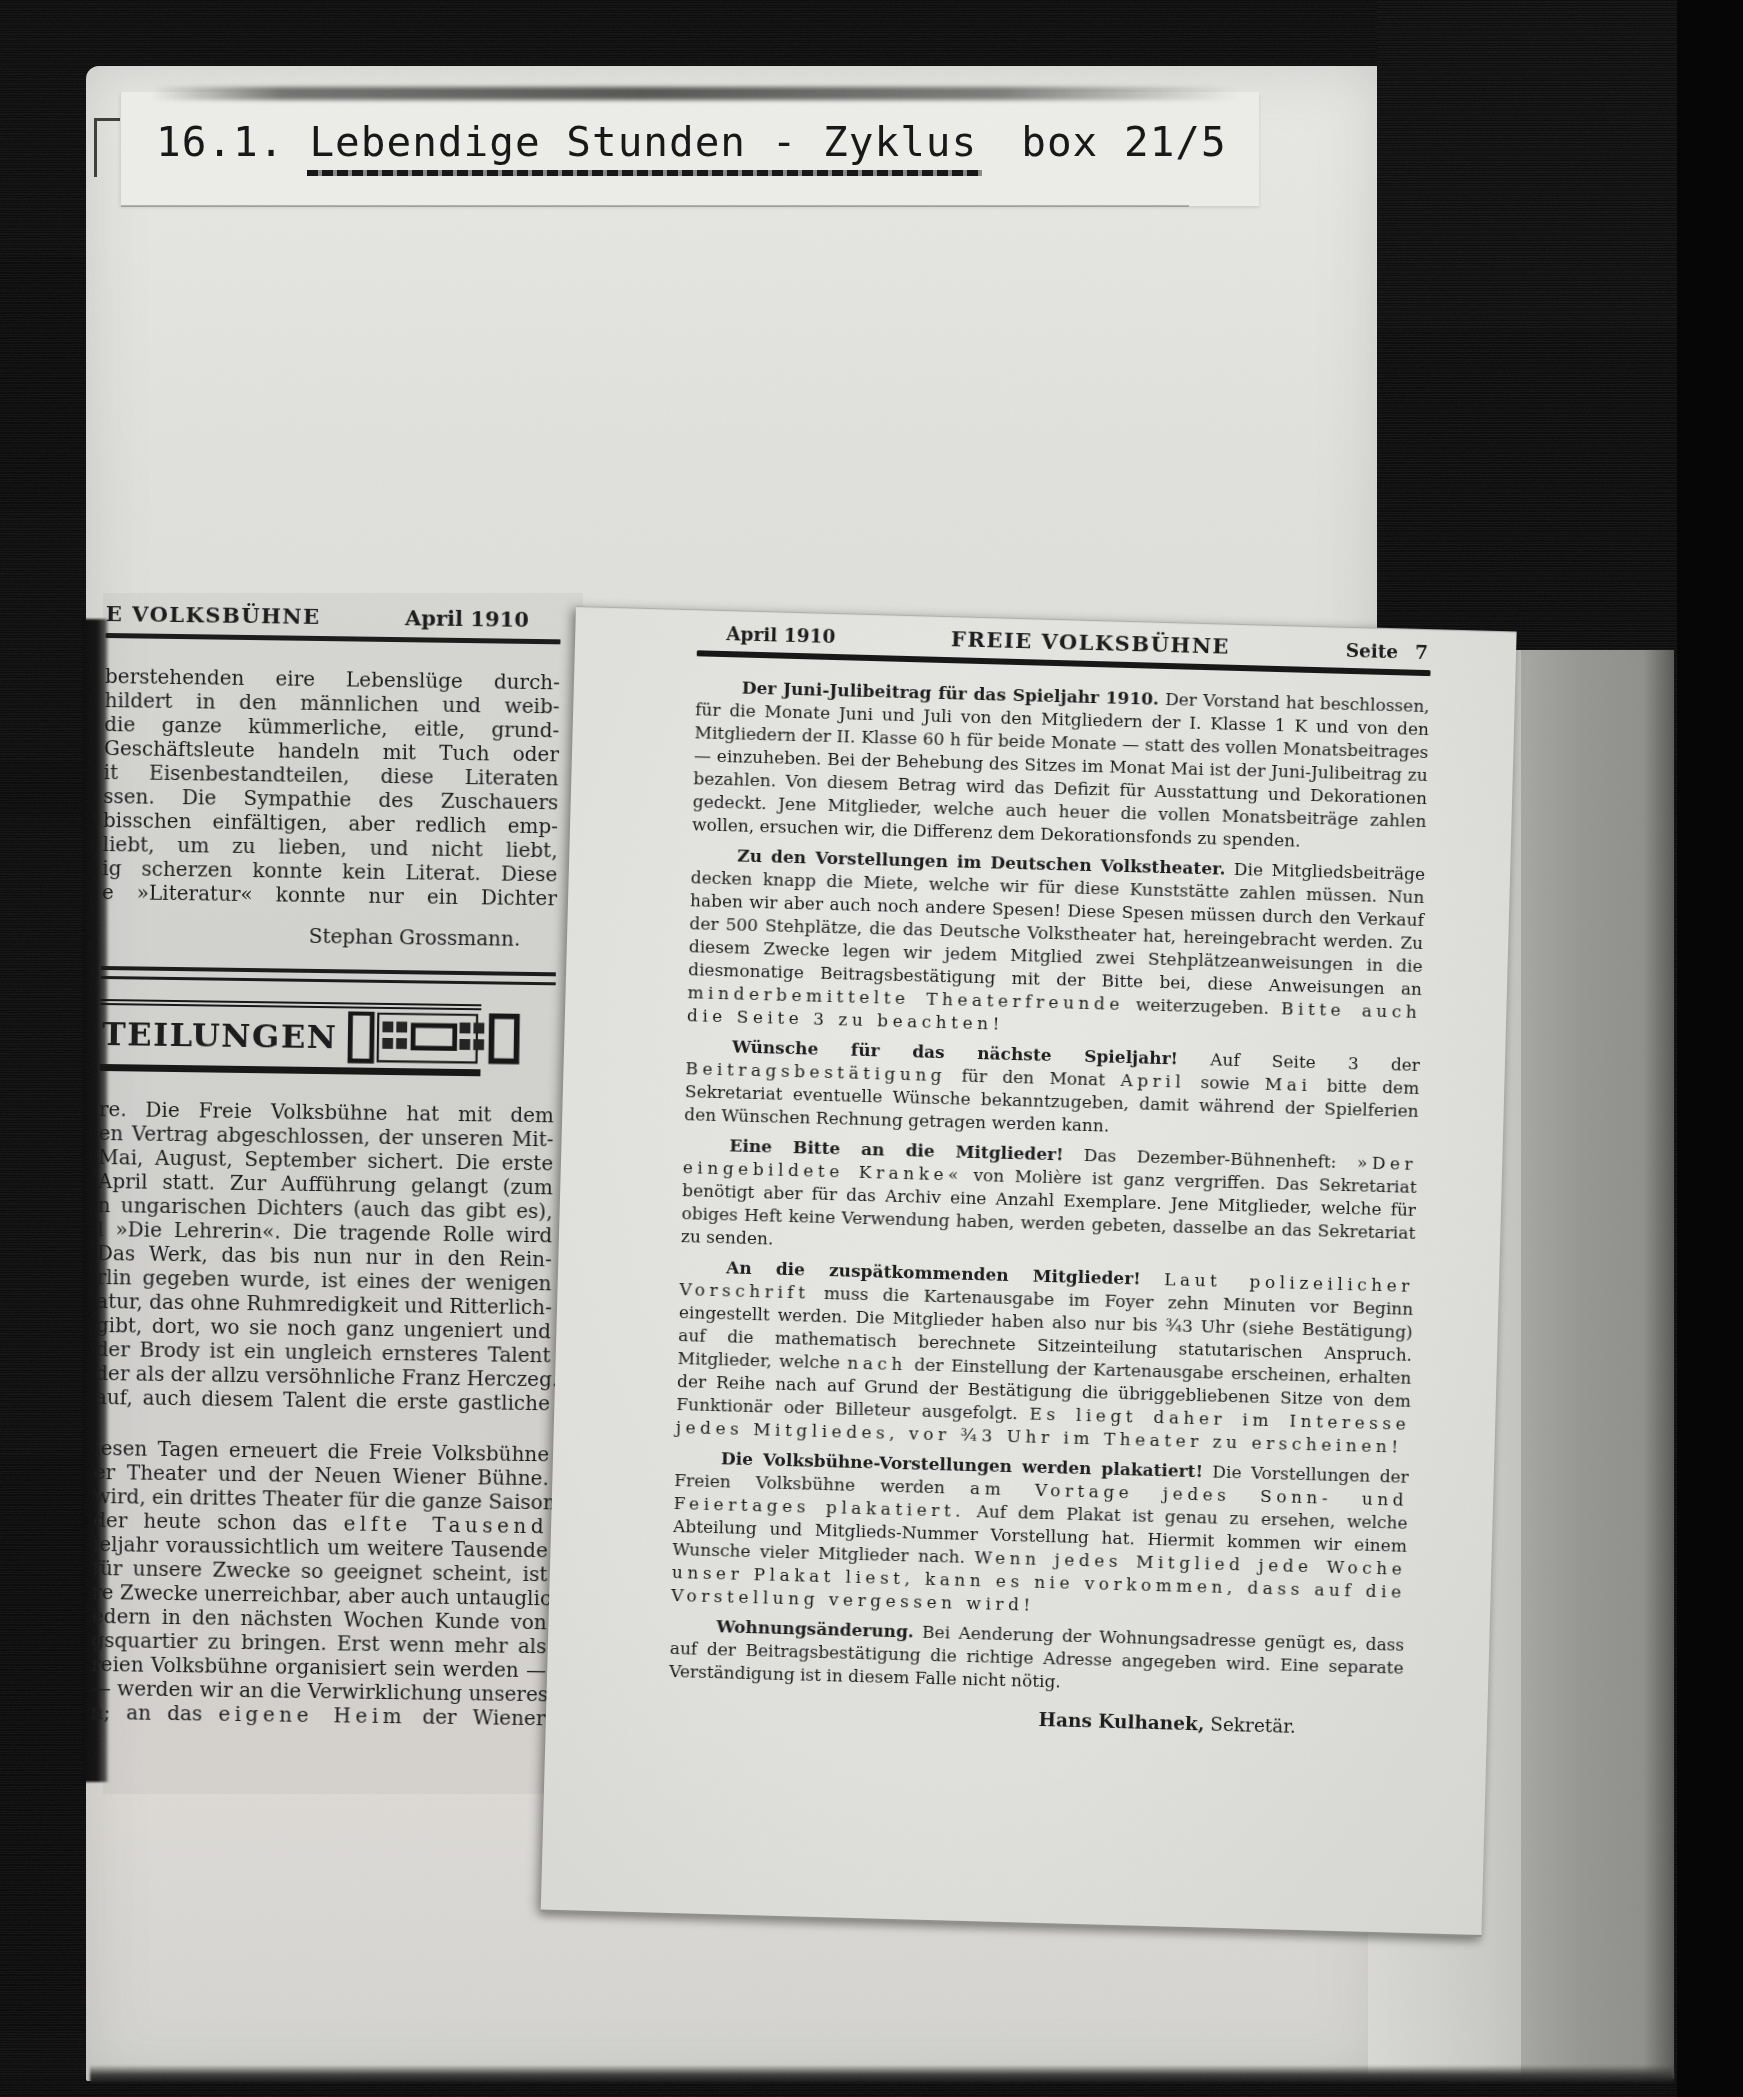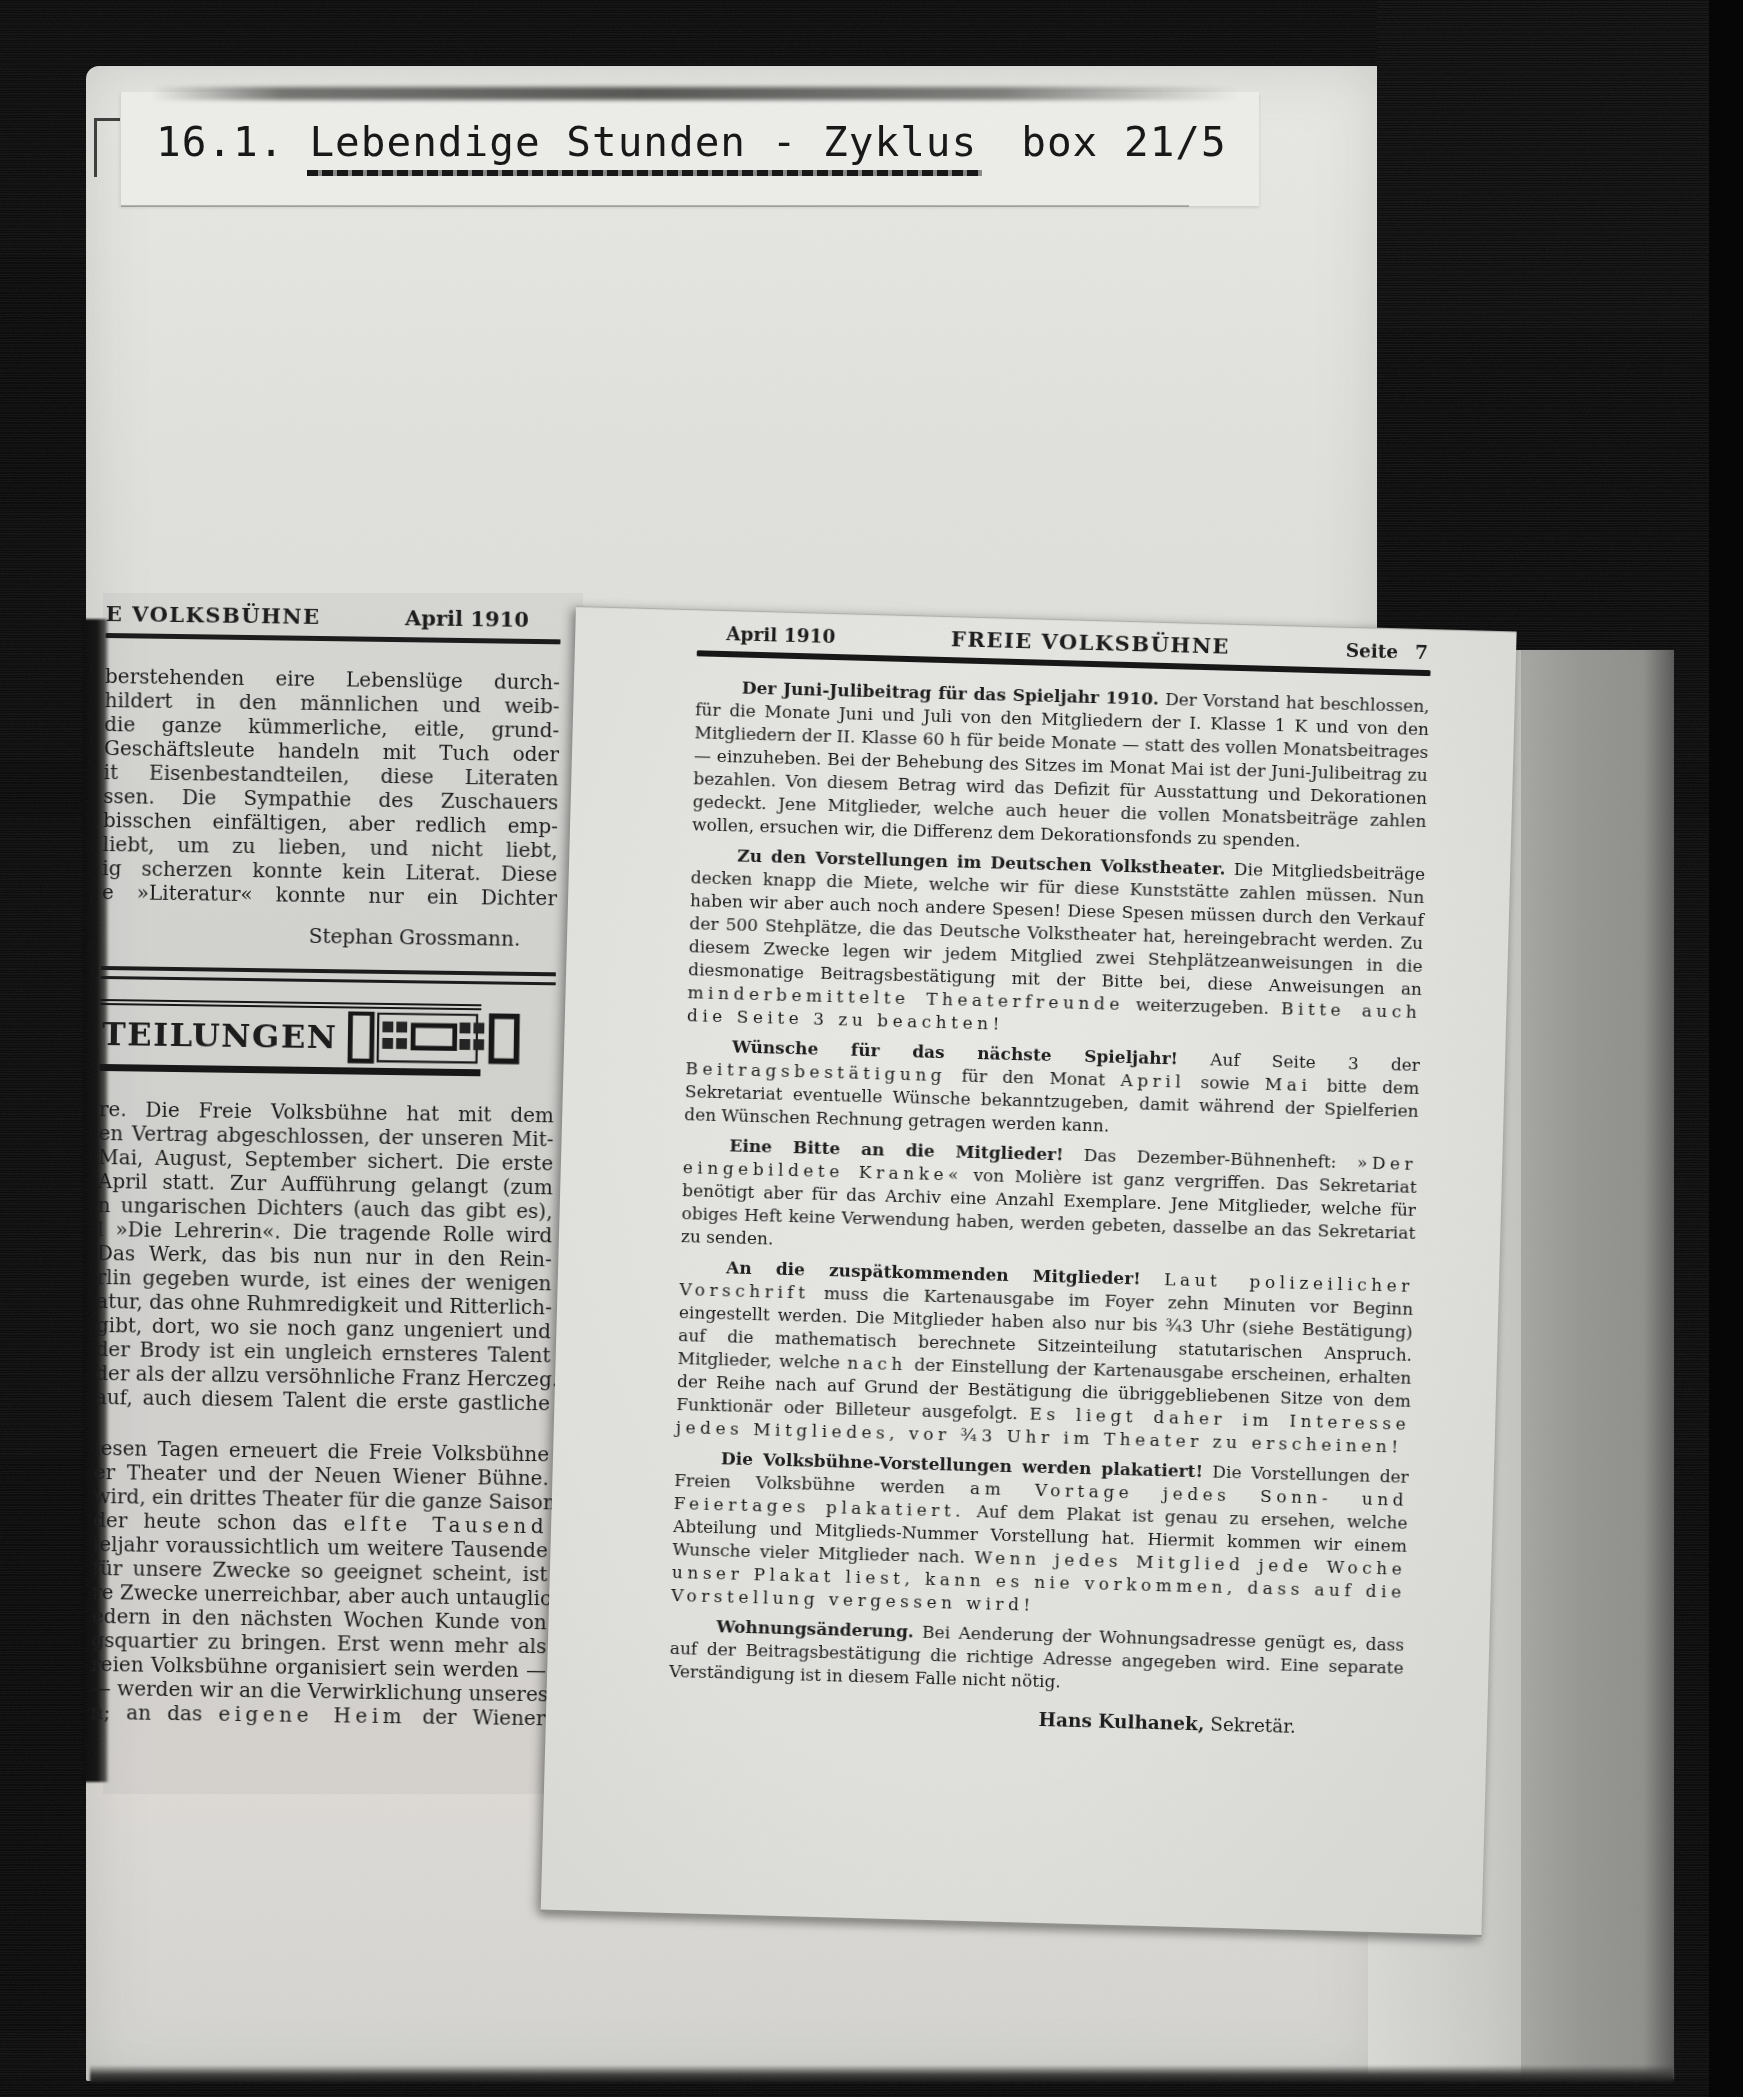--- a/index.html
+++ b/index.html
@@ -1,20 +1,20 @@
 <!DOCTYPE html>
 <html style="font-size:8px"><head>
 <meta charset="utf-8">
 <style>
   html,body{margin:0;padding:0;background:#060606;}
   .canvas{position:relative;width:1677px;height:2097px;overflow:hidden;
           background:
             repeating-linear-gradient(0deg, rgba(255,255,255,0.035) 0 1px, rgba(0,0,0,0) 1px 2.5px),
             #0b0b0b;
-          font-family:"DejaVu Serif", serif; color:#1b1b1b;padding-left:32px;}
+          font-family:"DejaVu Serif", serif; color:#1b1b1b;}
   
   .sheet{position:absolute;left:86px;top:66px;width:1294px;height:2015px;
          background:linear-gradient(180deg,#e7e7e4 0%,#dfdfdc 22%,#d9d9d6 55%,#dddad6 85%,#d3d3d0 100%);
          border-radius:13px 4px 2px 2px;
          box-shadow:inset 0 0 60px rgba(120,120,115,.25);}
   .sheet-ext{position:absolute;left:1368px;top:648px;width:155px;height:1432px;
          background:linear-gradient(90deg,#d8d8d5,#cbcbc8 70%,#c2c2bf);}
   .edge-strip{position:absolute;left:1521px;top:648px;width:153px;height:1431px;
          background:linear-gradient(90deg,#a6a6a3,#969693 40%,#8f8f8c 80%,#5a5a58);}
   .black-corner{position:absolute;left:1377px;top:0;width:366px;height:650px;

